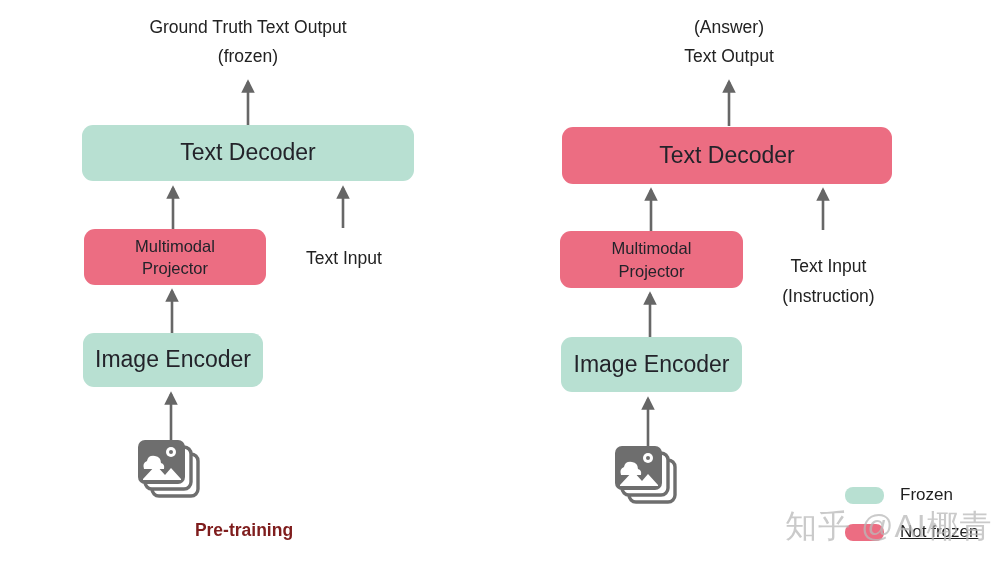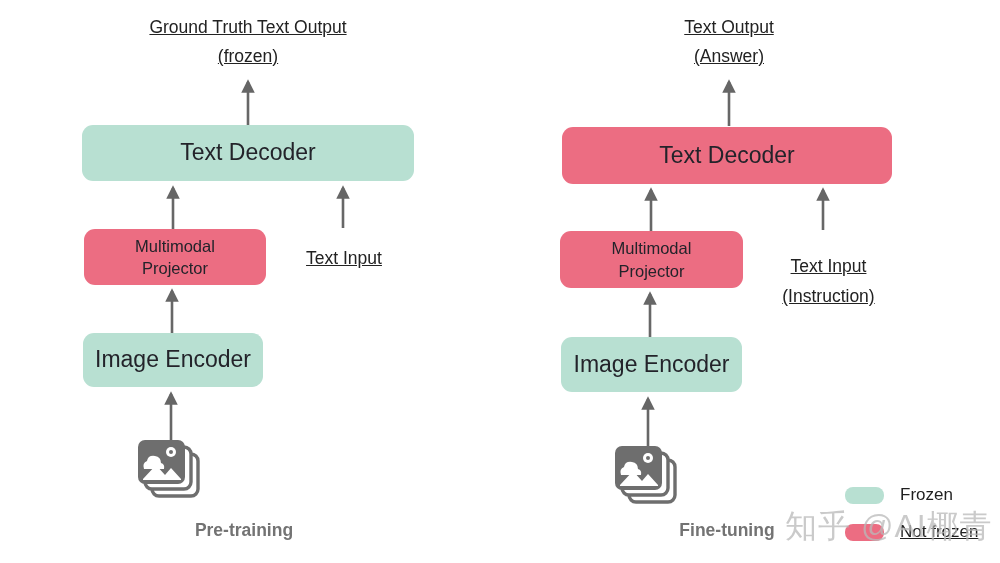--- a/index.html
+++ b/index.html
@@ -20,28 +20,27 @@
     font-size:23px;
     color:#23232a;
     line-height:1.35;
   }
   .lbl{
     position:absolute;
     text-align:center;
     font-size:17.5px;
     color:#222222;
     line-height:29px;
-    text-decoration:underline;
   }
   .caption{
     position:absolute;
     text-align:center;
     font-size:17.5px;
     font-weight:700;
-    color:#737373;
+    color:#7f1d1d;
   }
   .legend-row{
     position:absolute;
     display:flex;align-items:center;margin-left:16px;
   }
   .legend-pill{
     width:39px;height:17px;border-radius:8px;
     flex:0 0 auto;
   }
   .legend-label{
@@ -116,22 +115,22 @@
     <rect x="1" y="1" width="47" height="44" rx="7" fill="#6e6e6e"></rect>
     <circle cx="34" cy="13" r="5" fill="#ffffff"></circle>
     <circle cx="34" cy="13" r="2" fill="#6e6e6e"></circle>
     <path d="M7,30 q-2,-6 3,-8 q1,-6 8,-5 q6,1 6,7 q4,1 3,6 Z" fill="#ffffff"></path>
     <path d="M6,40 L19,26 L28,36 L34,29 L44,40 L44,41 L6,41 Z" fill="#ffffff"></path>
   </svg>
 
   <div class="caption" style="left:154px;top:520px;width:180px;">Pre-training</div>
 
   <div class="lbl" style="left:569px;top:13px;width:320px;">
+    <div>(Answer)</div>
     <div>Text Output</div>
-    <div>(Answer)</div>
   </div>
 
   <div class="box" style="left: 562px; top: 127px; width: 330px; height: 57px; background-color: rgb(236, 109, 130);">
     <span>Text Decoder</span>
   </div>
 
   <div class="box" style="left: 560px; top: 231px; width: 183px; height: 57px; font-size: 16.5px; background-color: rgb(236, 109, 130);">
     <span>
       <span>Multimodal</span><br>
       <span>Projector</span>
@@ -150,21 +149,20 @@
   <svg class="abs" style="left:614px;top:445px;" width="70" height="72" viewBox="0 0 70 72">
     <rect x="15" y="15" width="46" height="42" rx="7" fill="none" stroke="#6e6e6e" stroke-width="3.4"></rect>
     <rect x="8" y="8" width="46" height="42" rx="7" fill="#ffffff" stroke="#6e6e6e" stroke-width="3.4"></rect>
     <rect x="1" y="1" width="47" height="44" rx="7" fill="#6e6e6e"></rect>
     <circle cx="34" cy="13" r="5" fill="#ffffff"></circle>
     <circle cx="34" cy="13" r="2" fill="#6e6e6e"></circle>
     <path d="M7,30 q-2,-6 3,-8 q1,-6 8,-5 q6,1 6,7 q4,1 3,6 Z" fill="#ffffff"></path>
     <path d="M6,40 L19,26 L28,36 L34,29 L44,40 L44,41 L6,41 Z" fill="#ffffff"></path>
   </svg>
 
-  <div class="caption" style="left:637px;top:520px;width:180px;">Fine-tuning</div>
 
   <div class="legend-row" style="left:829px;top:485px;">
     <div class="legend-pill" style="background-color: rgb(184, 224, 210);"></div>
     <div class="legend-label">Frozen</div>
   </div>
   <div class="legend-row" style="left:829px;top:522px;text-decoration:underline;">
     <div class="legend-pill" style="background-color: rgb(236, 109, 130);"></div>
     <div class="legend-label">Not frozen</div>
   </div>
 

